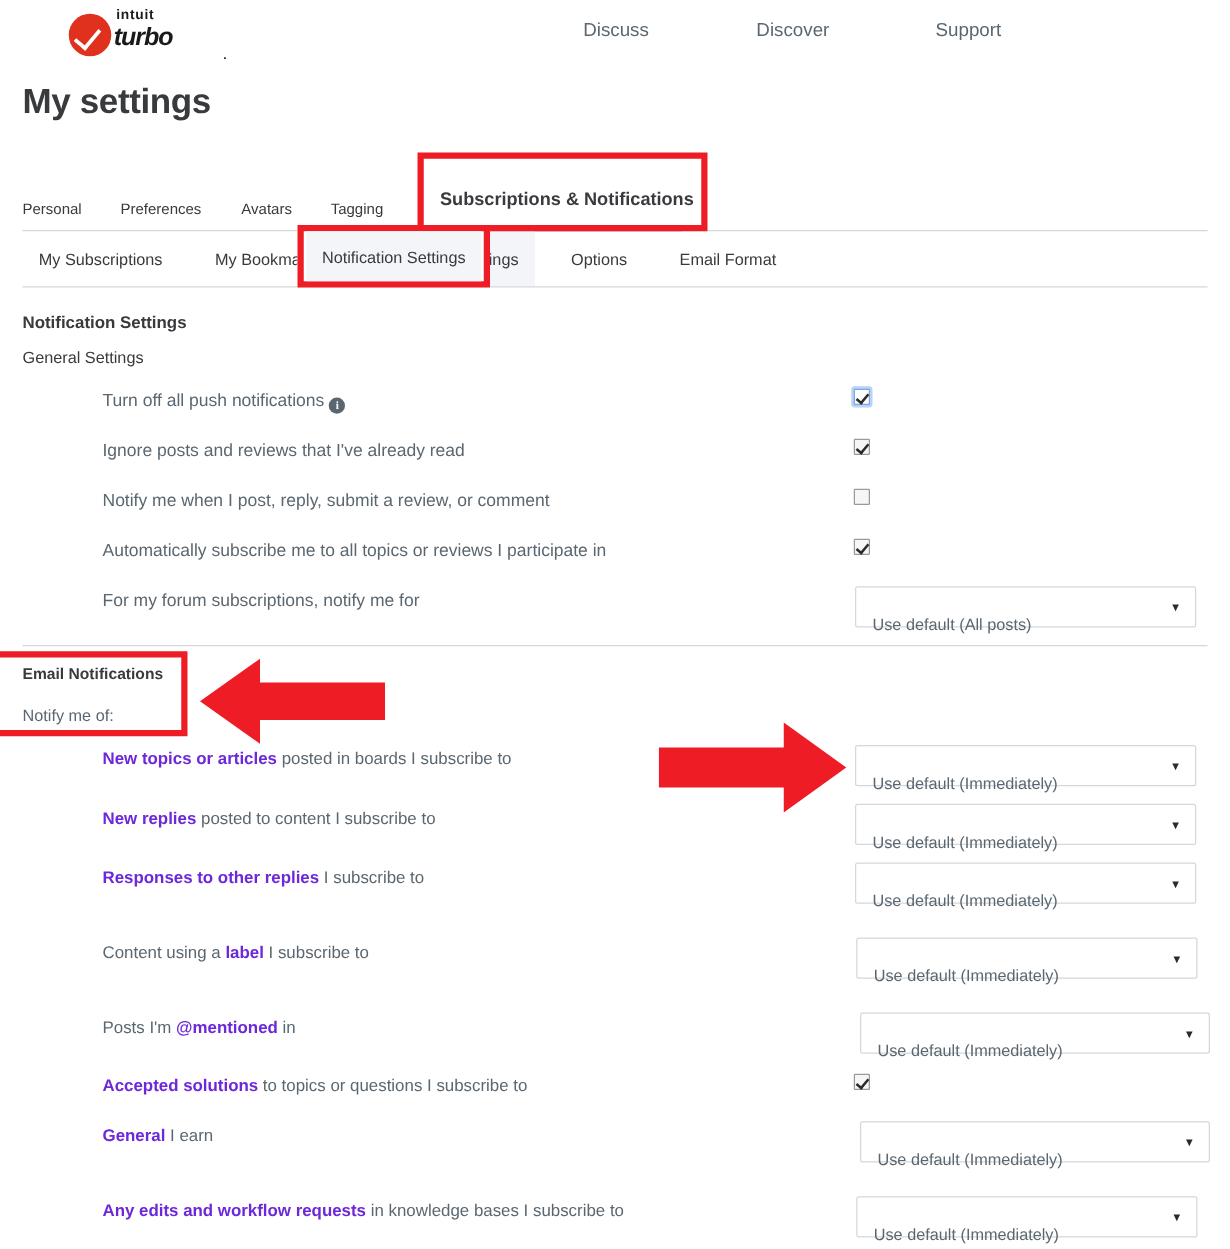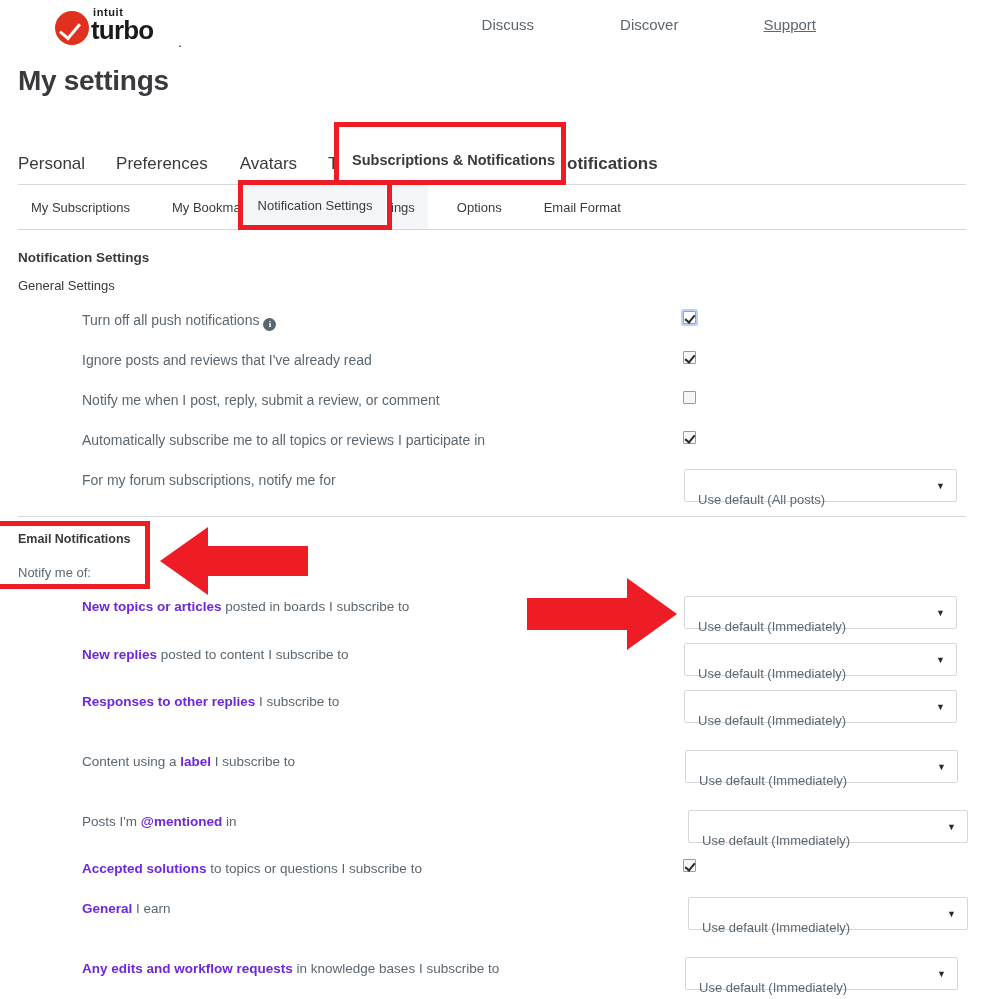--- a/index.html
+++ b/index.html
@@ -58,25 +58,26 @@
     left: 2px; top: -1px;
     font-size: 11px;
     font-weight: bold;
     letter-spacing: 0.6px;
     color: #1a1a1a;
     line-height: 11px;
   }
   #turbo-word {
     position: absolute;
     left: 0px; top: 7px;
-    font-size: 26px;
+    font-size: 20px;
     font-weight: bold;
     letter-spacing: -0.8px;
     color: #1a1a1a;
     line-height: 30px;
+    font-style: italic;
   }
   #turbo-dot {
     position: absolute;
     left: 87px; top: 30px;
     font-size: 14px;
     color: #1a1a1a;
     line-height: 8px;
   }
   #brand-product {
     font-size: 23px;
@@ -95,42 +96,42 @@
     align-items: center;
   }
   .top-nav-link {
     font-size: 15px;
     color: #5b6770;
     white-space: nowrap;
     text-decoration: none;
   }
   .top-nav-link.n0 { margin-right: 86px; padding-left: 36px; }
   .top-nav-link.n1 { margin-right: 85px; }
-  .top-nav-link.n2 { margin-right: 0px; text-decoration: underline; }
+  .top-nav-link.n2 { margin-right: 15px; }
 
   
   #page-title {
     position: absolute;
     left: 18px; top: 65px;
     font-size: 28px;
     font-weight: bold;
     color: #393a3d;
     letter-spacing: -0.3px;
   }
 
   
   #primary-tabs {
     position: absolute;
     left: 18px; top: 148px;
     display: flex;
     align-items: flex-end;
     height: 38px;
   }
   .ptab {
-    font-size: 17px;
+    font-size: 12px;
     color: #393a3d;
     white-space: nowrap;
     padding-bottom: 12px;
   }
   .ptab.t0 { margin-right: 31px; }
   .ptab.t1 { margin-right: 32px; }
   .ptab.t2 { margin-right: 31px; }
   .ptab.t3 { margin-right: 32px; }
   .ptab.active { font-weight: bold; }
   #primary-tabs-rule {

